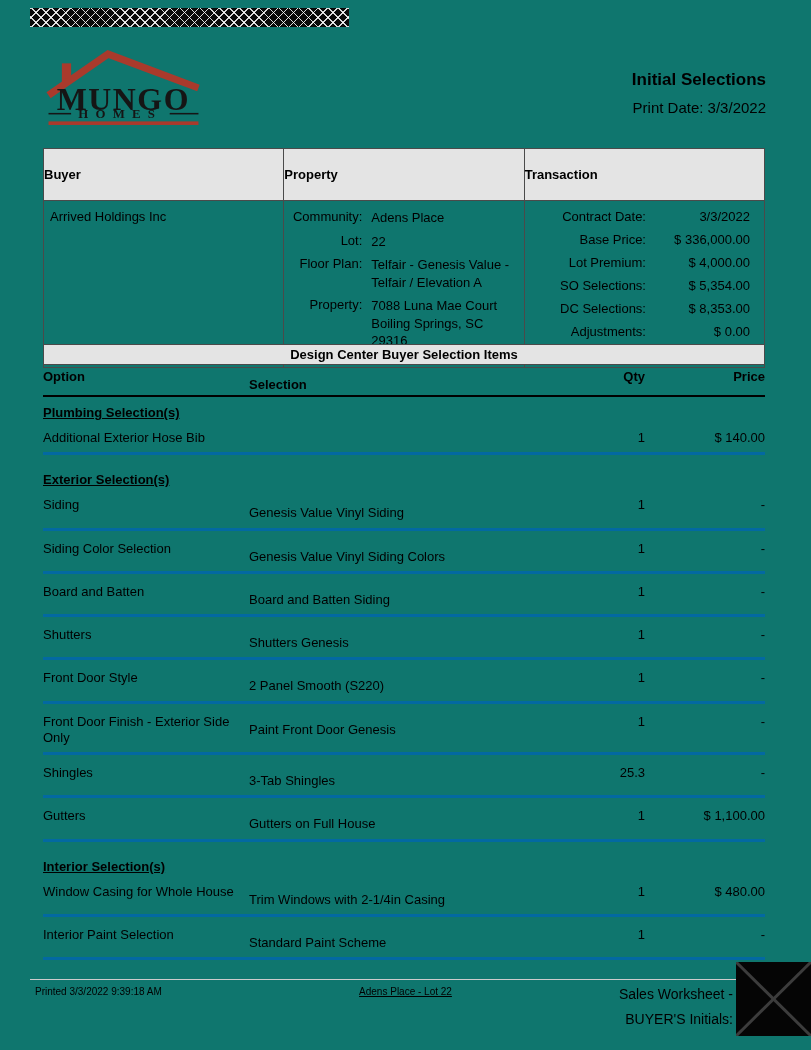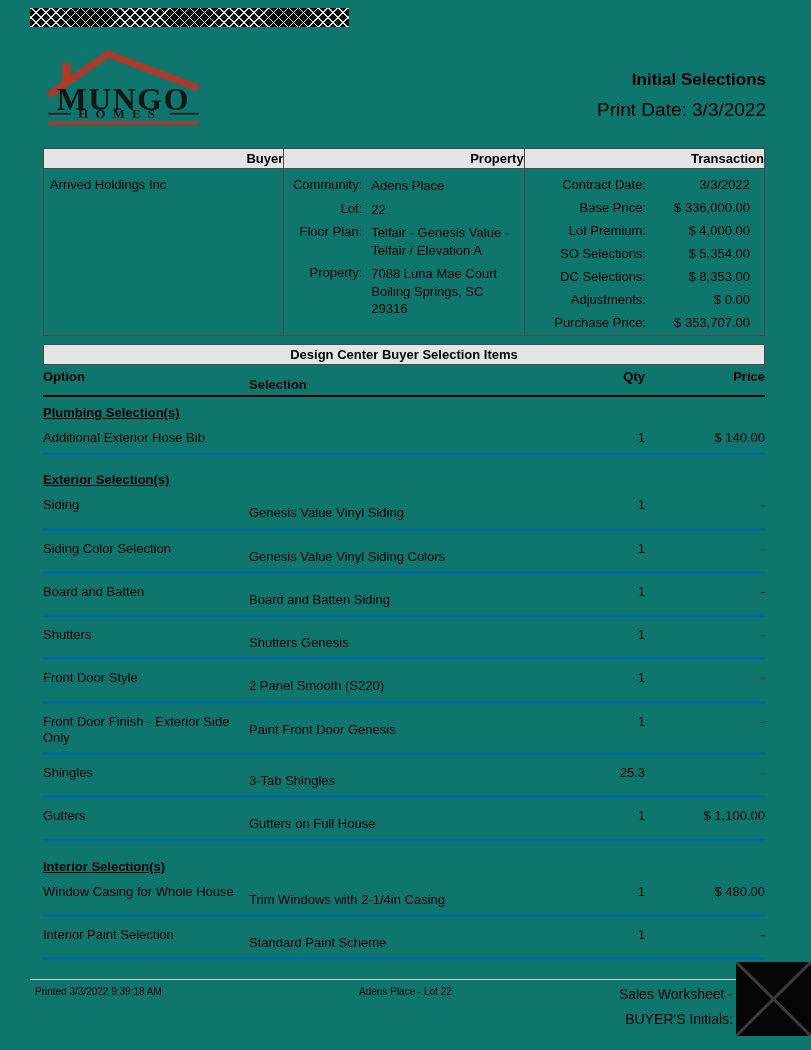--- a/index.html
+++ b/index.html
@@ -12,27 +12,27 @@
     position:absolute;left:30px;top:8px;width:319px;height:19px;background-color:#0a0a0a;
     background-image:
       repeating-linear-gradient(45deg, rgba(255,255,255,.85) 0 1px, transparent 1px 7px),
       repeating-linear-gradient(135deg, rgba(255,255,255,.85) 0 1px, transparent 1px 7px);
   }
   
   .logo{position:absolute;left:44px;top:50px;width:160px;height:76px;}
   
   .header-right{position:absolute;right:45px;top:70px;text-align:right;}
   .doc-title{font-weight:bold;font-size:17px;margin-bottom:9px;}
-  .print-date{font-size:19px;}
+  .print-date{font-size:15px;}
   
   .summary{position:absolute;left:43px;top:148px;width:722px;display:flex;}
   .sum-col{flex:1;border:1px solid #4a4a4a;}
   .sum-col + .sum-col{border-left:none;}
-  .sum-head{background:var(--header-bg);border-bottom:1px solid #4a4a4a;text-align:right;
-    font-weight:bold;padding:2px 0;}
+  .sum-head{background:var(--header-bg);border-bottom:1px solid #4a4a4a;text-align:left;
+    font-weight:bold;padding:18px 0;}
   .sum-body{height:166px;padding:8px 6px 0 6px;box-sizing:border-box;}
   .transaction-body{padding-right:14px;}
   .f-row{display:flex;margin-bottom:6px;}
   .f-label{width:72px;text-align:right;margin-right:9px;flex:none;}
   .f-value{flex:1;line-height:1.35;}
   .t-row{display:flex;margin-bottom:8px;}
   .t-label{flex:1;text-align:right;margin-right:12px;}
   .t-value{width:92px;text-align:right;flex:none;}
   
   .selections{position:absolute;left:43px;top:344px;width:722px;}
@@ -42,21 +42,21 @@
   .c-opt{width:206px;padding-right:8px;box-sizing:border-box;}
   .c-sel{flex:1;padding-right:8px;margin-top:8px;}
   .c-qty{width:106px;text-align:right;flex:none;}
   .c-price{width:120px;text-align:right;flex:none;}
   .dc-sec-title{font-weight:bold;text-decoration:underline;padding-top:17px;}
   .dc-section:first-child .dc-sec-title{padding-top:8px;}
   .dc-row{display:flex;padding:10px 0 6px;border-bottom:3px solid #0369a1;line-height:1.25;}
   
   .footer-rule{position:absolute;left:30px;right:30px;top:979px;border-top:1px solid #cccccc;}
   .footer-printed{position:absolute;left:35px;top:986px;font-size:10px;}
-  .footer-center{position:absolute;left:0;right:0;top:986px;text-align:center;font-size:10px;}
+  .footer-center{position:absolute;left:0;right:0;top:986px;text-align:center;font-size:10px;text-decoration:underline;}
   .footer-right{position:absolute;right:78px;top:986px;text-align:right;font-size:14px;}
   .footer-right .line2{margin-top:9px;}
   .sig-box{position:absolute;right:0;top:962px;width:75px;height:74px;}
 </style>
 </head>
 <body>
 
 <div class="page">
 
   <div class="redact-bar"></div>

